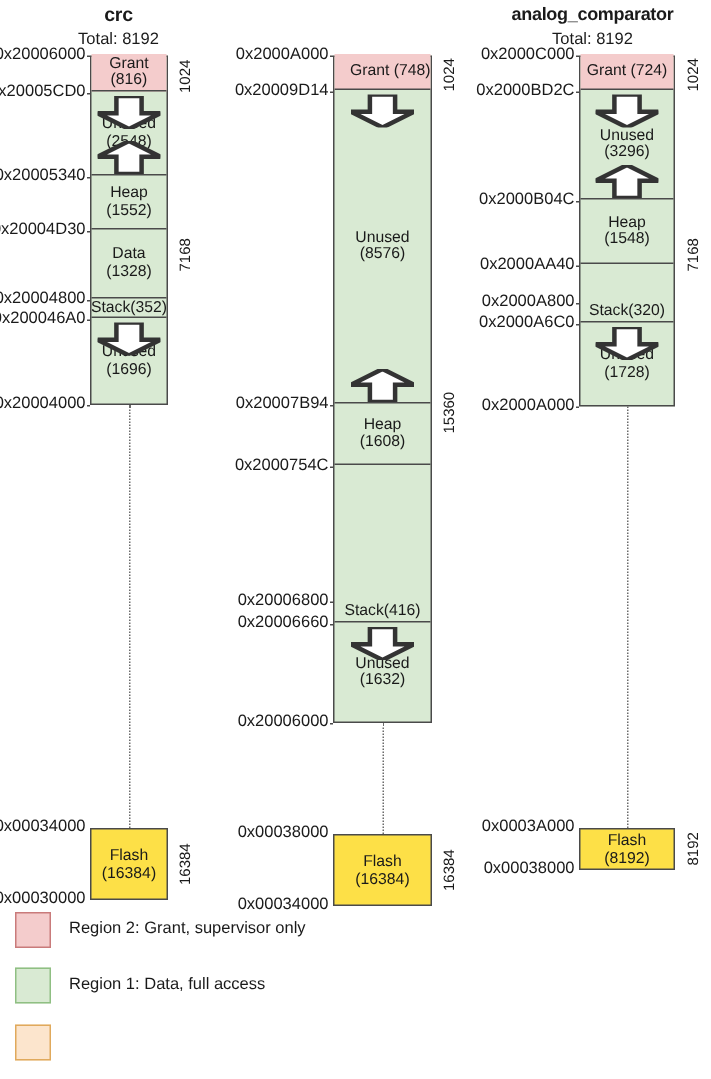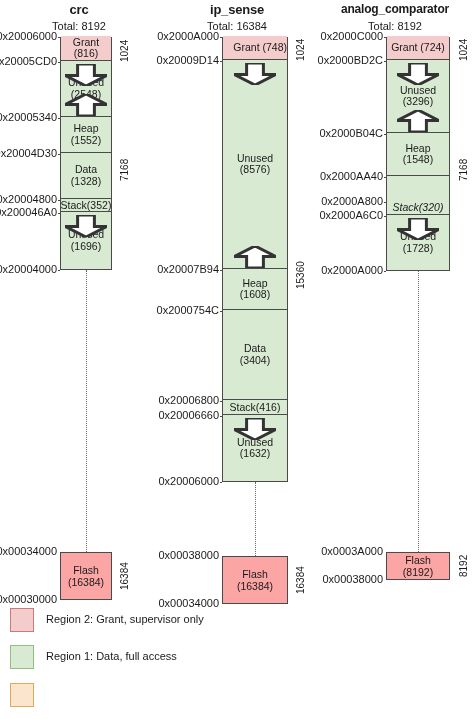--- a/index.html
+++ b/index.html
@@ -65,21 +65,21 @@
   
   .dotted {
     position: absolute; width: 0;
     border-left: 1.6px dotted #6b6b6b;
   }
 
   
   .flash-box {
     position: absolute;
     border: 1.8px solid #4a4a4a;
-    background: #fca5a5;
+    background: #fde047;
     display: flex; align-items: center; justify-content: center;
     text-align: center; font-size: 10.5px; line-height: 1.15;
   }
 
   
   .legend-row { position: absolute; left: 10px; }
   .legend-swatch {
     position: absolute; left: 0; width: 24px; height: 24px;
     border: 1.4px solid #9a7a7a;
   }
@@ -145,35 +145,30 @@
     <div class="tick" style="left: 58px; top: 270px; width: 2px;"></div>
     <div class="dotted" style="left: 86px; top: 270px; height: 282px;"></div>
     <div class="flash-box" style="left: 60px; top: 552px; width: 52px; height: 48px;">
       <span>Flash<br>(16384)</span>
     </div>
     <div class="band-fill band-orange" style="left: 113px; top: 548px; height: 56px; position: absolute;"></div>
     <div class="band-text" style="left: 113px; top: 548px; height: 56px; display: flex; align-items: center; justify-content: center;">16384</div>
     <div class="addr" style="right: 417px; top: 545px;">0x00034000</div>
     <div class="addr" style="right: 417px; top: 593px;">0x00030000</div>
     <div class="col" style="left: 158px;">
-      <div class="col-title">ip_sense</div>
-      <div class="col-total">Total: 16384</div>
     </div>
     <div class="ram-box" style="left: 222px; top: 37px; width: 66px; height: 445px;">
       <div class="seg grant" style="top: -1.6px; height: 24px; justify-content: flex-end;">
         <span class="seg-label">Grant (748)</span>
       </div>
       <div class="seg" style="top: 22.4px; height: 209px;">
         <span class="seg-label">Unused<br>(8576)</span>
       </div>
       <div class="seg" style="top: 231.4px; height: 41px;">
         <span class="seg-label">Heap<br>(1608)</span>
-      </div>
-      <div class="seg" style="top: 272.4px; height: 90px;">
-        <span class="seg-label">Data<br>(3404)</span>
       </div>
       <div class="seg" style="top: 362.4px; height: 15px;">
         <span class="seg-label">Stack(416)</span>
       </div>
       <div class="seg last" style="top: 377.4px; height: 66px;">
         <span class="seg-label">Unused<br>(1632)</span>
       </div>
     </div>
     <div class="arrow" style="left: 234px; top: 63px;"><svg width="42" height="22" viewBox="0 0 100 100" preserveAspectRatio="none">
         <path d="M30,0 L70,0 L70,52 L100,52 L50,100 L0,52 L30,52 Z" fill="#ffffff" stroke="#333333" stroke-width="3" vector-effect="non-scaling-stroke"></path>
@@ -217,21 +212,21 @@
     <div class="ram-box" style="left: 386px; top: 37px; width: 64px; height: 234px;">
       <div class="seg grant" style="top: -1.6px; height: 24px;">
         <span class="seg-label">Grant (724)</span>
       </div>
       <div class="seg" style="top: 22.4px; height: 73px;">
         <span class="seg-label">Unused<br>(3296)</span>
       </div>
       <div class="seg" style="top: 95.4px; height: 43px;">
         <span class="seg-label">Heap<br>(1548)</span>
       </div>
-      <div class="seg" style="top: 163.4px; height: 14px; font-style: italic;">
+      <div class="seg" style="top: 163.4px; height: 14px;">
         <span class="seg-label">Stack(320)</span>
       </div>
       <div class="seg last" style="top: 177.4px; height: 55px;">
         <span class="seg-label">Unused<br>(1728)</span>
       </div>
     </div>
     <div class="arrow" style="left: 397px; top: 63px;"><svg width="42" height="22" viewBox="0 0 100 100" preserveAspectRatio="none">
         <path d="M30,0 L70,0 L70,52 L100,52 L50,100 L0,52 L30,52 Z" fill="#ffffff" stroke="#333333" stroke-width="3" vector-effect="non-scaling-stroke"></path>
       </svg></div>
     <div class="arrow" style="left: 397px; top: 110px;"><svg width="42" height="22" viewBox="0 0 100 100" preserveAspectRatio="none">

